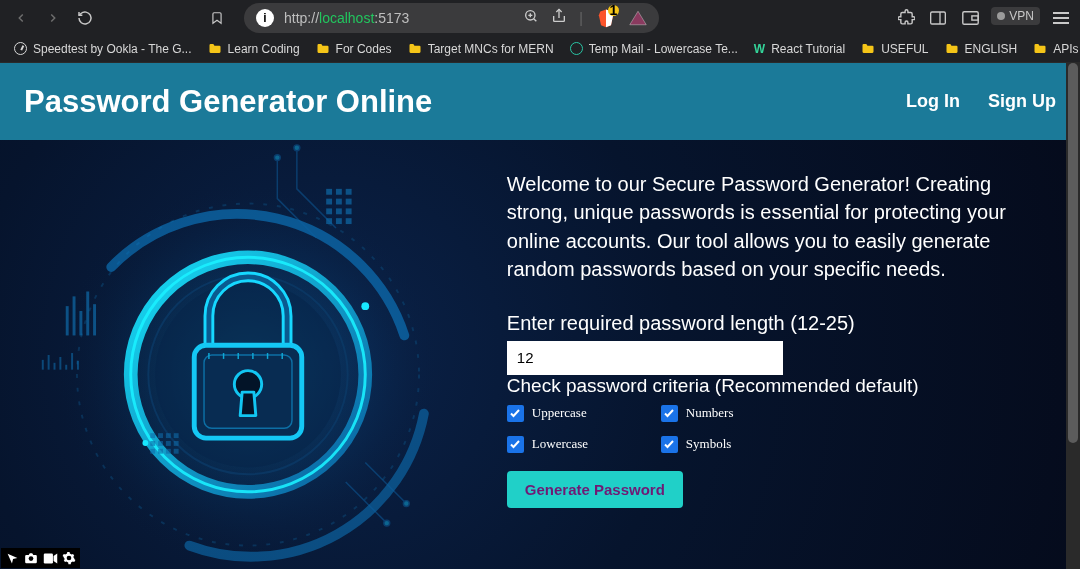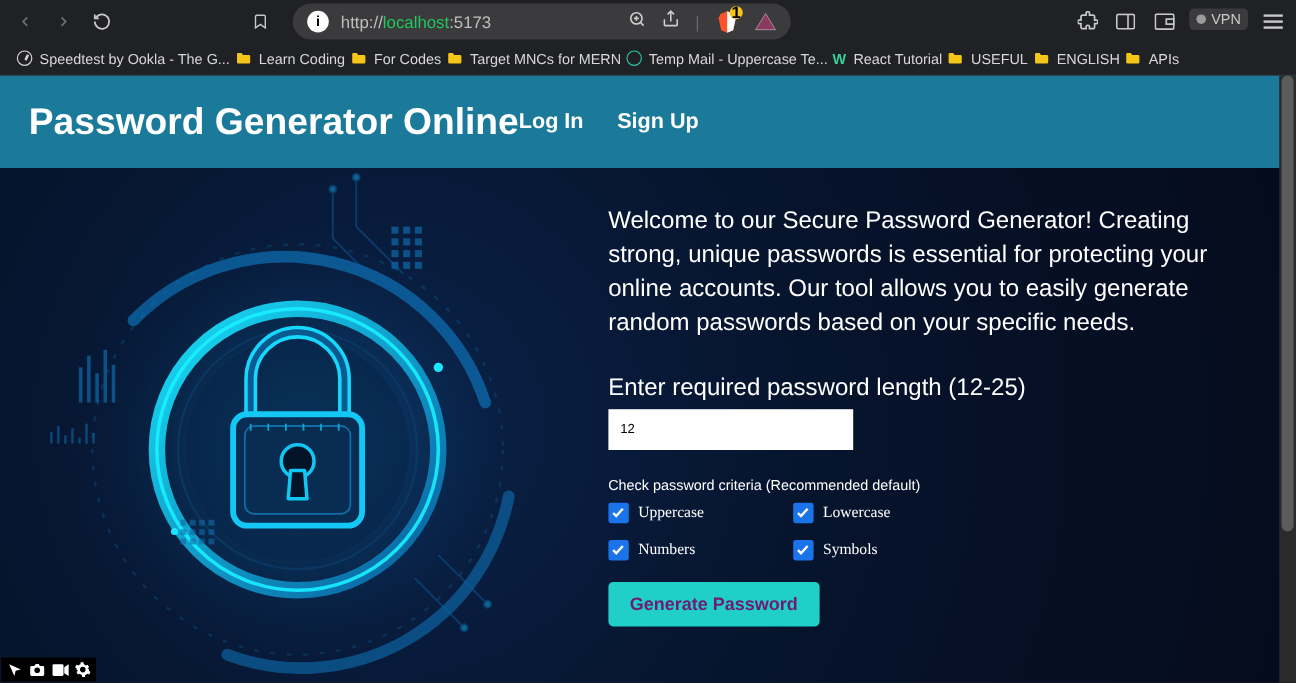--- a/index.html
+++ b/index.html
@@ -57,57 +57,57 @@
     .right-icons .ic{width:22px;height:22px;display:flex;align-items:center;justify-content:center;font-size:15px;}
     .vpn-pill{background:#3b3b3d;border-radius:4px;padding:2px 6px;font-size:12px;display:flex;align-items:center;gap:4px;}
     .vpn-dot{width:8px;height:8px;border-radius:50%;background:#9b9b9b;}
     .ham{display:flex;flex-direction:column;gap:3px;}
     .ham span{width:16px;height:2px;background:#c8c8c8;display:block;}
 
     
     .bookmarks-bar {
       height: 28px;
       background: #202124;
-      display:flex; align-items:center; padding: 0 14px; gap:4px;
+      display:flex; align-items:center; padding: 0 14px; gap:16px;
       font-size:12px; color:#d8d8d8;
       border-bottom:1px solid #2a2a2a;
     }
     .bm-item{display:flex;align-items:center;gap:6px;white-space:nowrap;}
     .folder-icon{width:14px;height:11px;display:block;}
     .speed-icon{width:13px;height:13px;border:1.5px solid #d8d8d8;border-radius:50%;position:relative;}
     .speed-icon::after{content:"";position:absolute;width:1.5px;height:5px;background:#d8d8d8;left:50%;top:50%;transform:translate(-50%,-80%) rotate(25deg);transform-origin:bottom;}
     .temp-icon{width:13px;height:13px;border:1.5px solid #29c5a5;border-radius:50%;}
     .react-w{color:#34d399;font-weight:700;font-size:12px;}
     .spacer{flex:1;}
 
     
     .app-header {
       height: 77px;
       background: #1b7a99;
       display:flex; align-items:center; padding: 0 24px;
-      justify-content: flex-start;
+      justify-content: space-between;
     }
     .app-title { color:#fff; font-weight:700; font-size:31px; }
     .auth-links { display:flex; gap:28px; }
     .auth-links span{ color:#fff; font-weight:700; font-size:18px; }
 
     
     .hero {
       height: 429px;
       background: radial-gradient(circle at 30% 50%, #0a2249 0%, #06142d 45%, #050b1c 100%);
       position:relative; display:flex; overflow:hidden;
     }
     .lock-wrap{width:46%;display:flex;align-items:center;justify-content:center;position:relative;}
     .content-wrap{width:54%;padding:30px 40px 20px 10px;color:#fff;}
     .intro{font-size:20px;line-height:1.42;margin-bottom:28px;max-width:520px;}
     .field-label{font-size:20px;margin-bottom:6px;}
     .len-input{
-      width:204px;height:34px;border:none;padding:0 10px;font-size:11px;background:#fff;color:#000;
-    }
-    .criteria-label{font-size:12px;margin-top:22px;margin-bottom:8px;}
+      width:276px;height:34px;border:none;padding:0 10px;font-size:15px;background:#fff;color:#000;
+    }
+    .criteria-label{font-size:19px;margin-bottom:8px;}
     .criteria-grid{display:grid;grid-template-columns:150px 150px;row-gap:14px;column-gap:4px;}
     .chk-row{display:flex;align-items:flex-start;gap:8px;font-size:13px;font-family:Liberation Serif, serif;}
     .chk{width:17px;height:17px;background:#1a73e8;border-radius:2px;display:flex;align-items:center;justify-content:center;}
     .chk svg{display:block;}
     .gen-btn{
       margin-top:18px;background:#20d0c8;color:#701a75;border:none;
       padding:10px 18px;font-size:15px;font-weight:700;border-radius:4px;
     }
 
     
@@ -228,21 +228,21 @@
     <span>For Codes</span>
   </div>
   <div class="bm-item">
     <svg class="folder-icon" viewBox="0 0 24 20">
         <path d="M2 4a2 2 0 0 1 2-2h5l2 3h9a2 2 0 0 1 2 2v9a2 2 0 0 1-2 2H4a2 2 0 0 1-2-2z" fill="#f5c518"></path>
       </svg>
     <span>Target MNCs for MERN</span>
   </div>
   <div class="bm-item">
     <span class="temp-icon"></span>
-    <span>Temp Mail - Uppercase Te...</span>
+    <span>Temp Mail - Lowercase Te...</span>
   </div>
   <div class="bm-item">
     <span class="react-w">W</span>
     <span>React Tutorial</span>
   </div>
   <div class="bm-item">
     <svg class="folder-icon" viewBox="0 0 24 20">
         <path d="M2 4a2 2 0 0 1 2-2h5l2 3h9a2 2 0 0 1 2 2v9a2 2 0 0 1-2 2H4a2 2 0 0 1-2-2z" fill="#f5c518"></path>
       </svg>
     <span>USEFUL</span>
@@ -392,29 +392,29 @@
             </svg>
           </span>
         <span>Uppercase</span>
       </div>
       <div class="chk-row">
         <span class="chk">
             <svg width="12" height="12" viewBox="0 0 24 24" fill="none" stroke="#fff" stroke-width="4">
               <polyline points="4 13 9 18 20 6"></polyline>
             </svg>
           </span>
-        <span>Lowercase</span>
+        <span>Numbers</span>
       </div>
       <div class="chk-row">
         <span class="chk">
             <svg width="12" height="12" viewBox="0 0 24 24" fill="none" stroke="#fff" stroke-width="4">
               <polyline points="4 13 9 18 20 6"></polyline>
             </svg>
           </span>
-        <span>Numbers</span>
+        <span>Lowercase</span>
       </div>
       <div class="chk-row">
         <span class="chk">
             <svg width="12" height="12" viewBox="0 0 24 24" fill="none" stroke="#fff" stroke-width="4">
               <polyline points="4 13 9 18 20 6"></polyline>
             </svg>
           </span>
         <span>Symbols</span>
       </div>
     </div>

